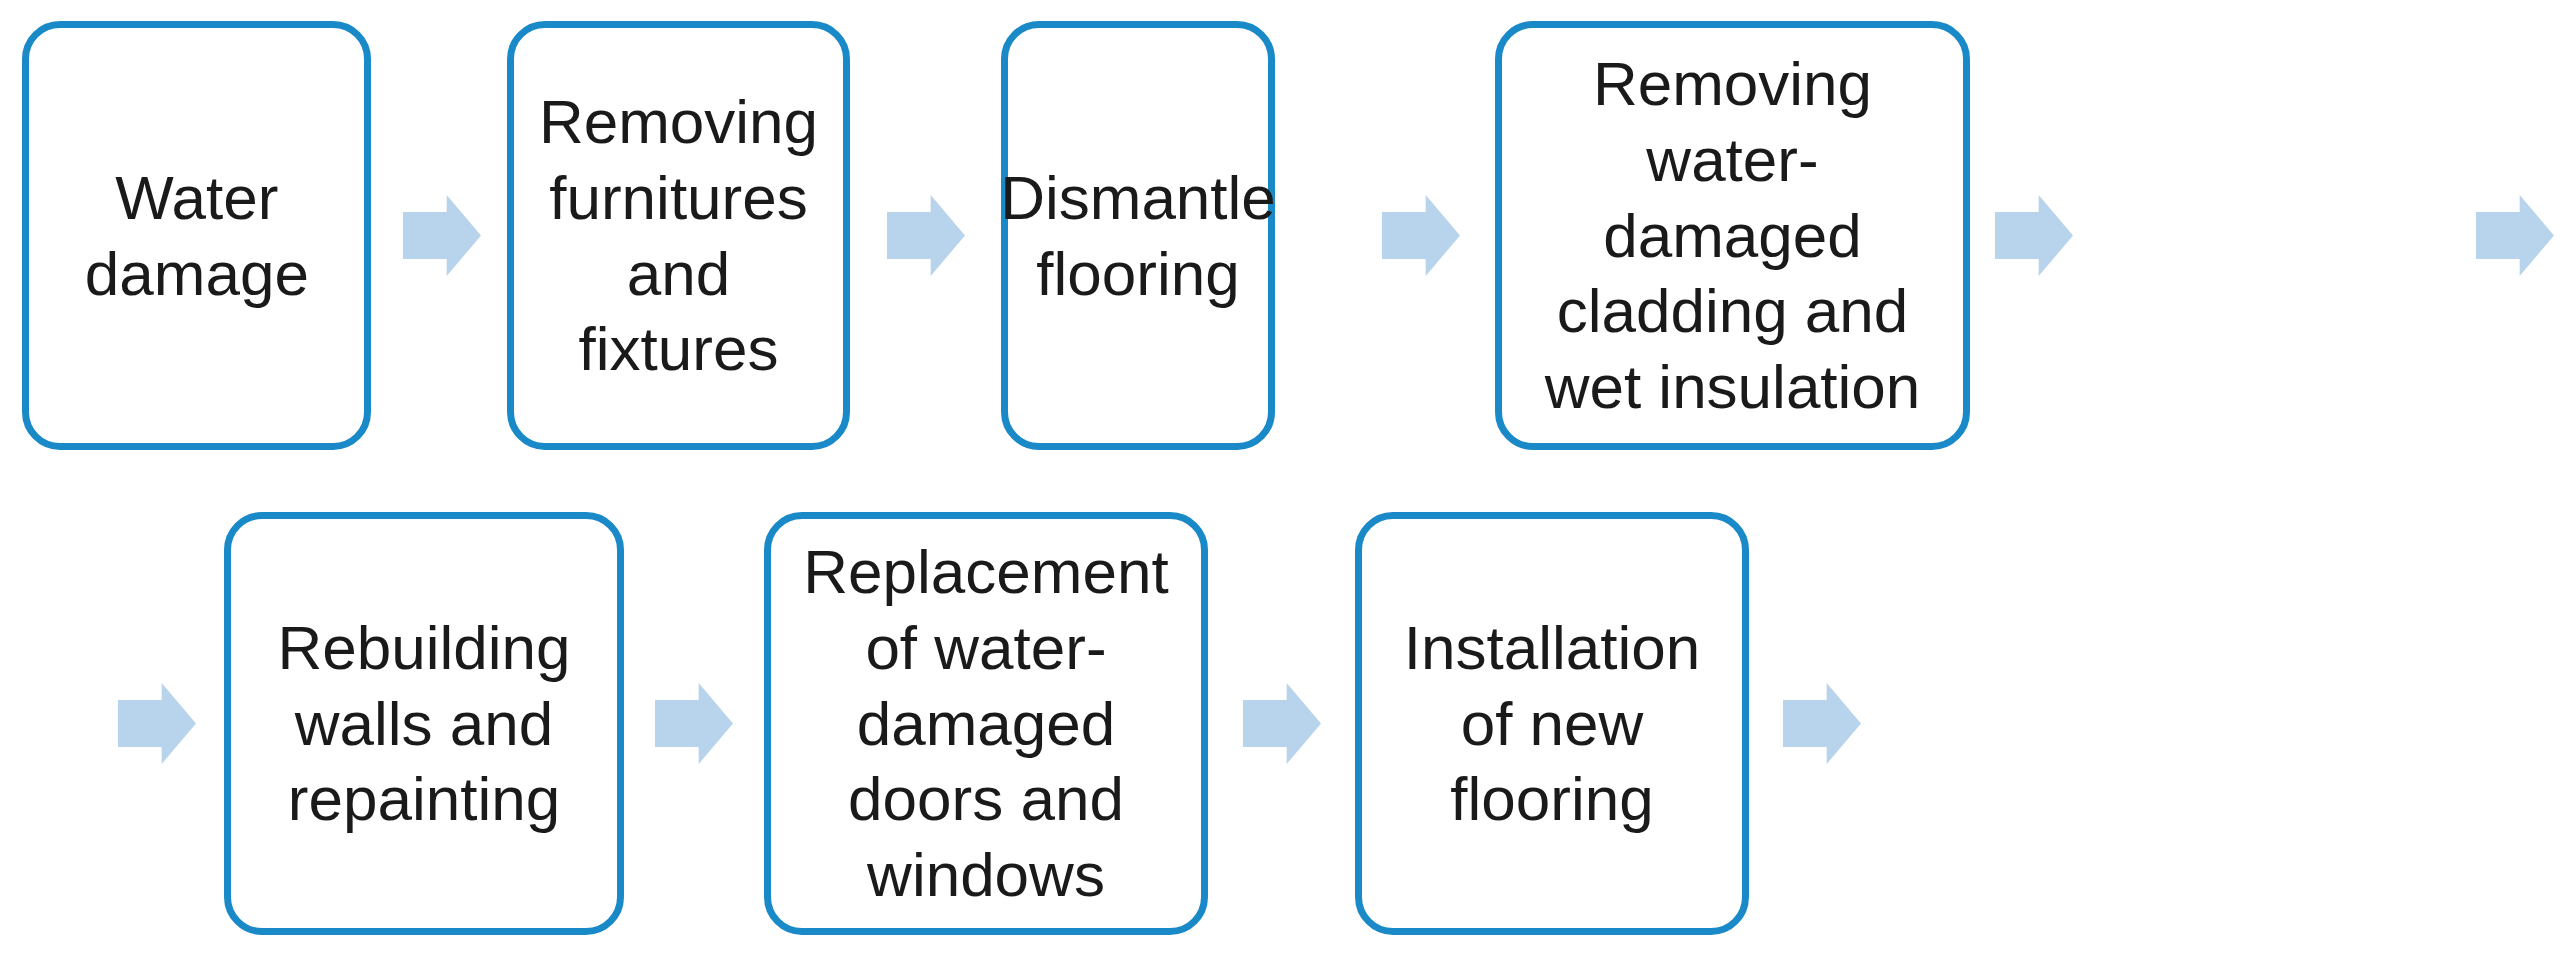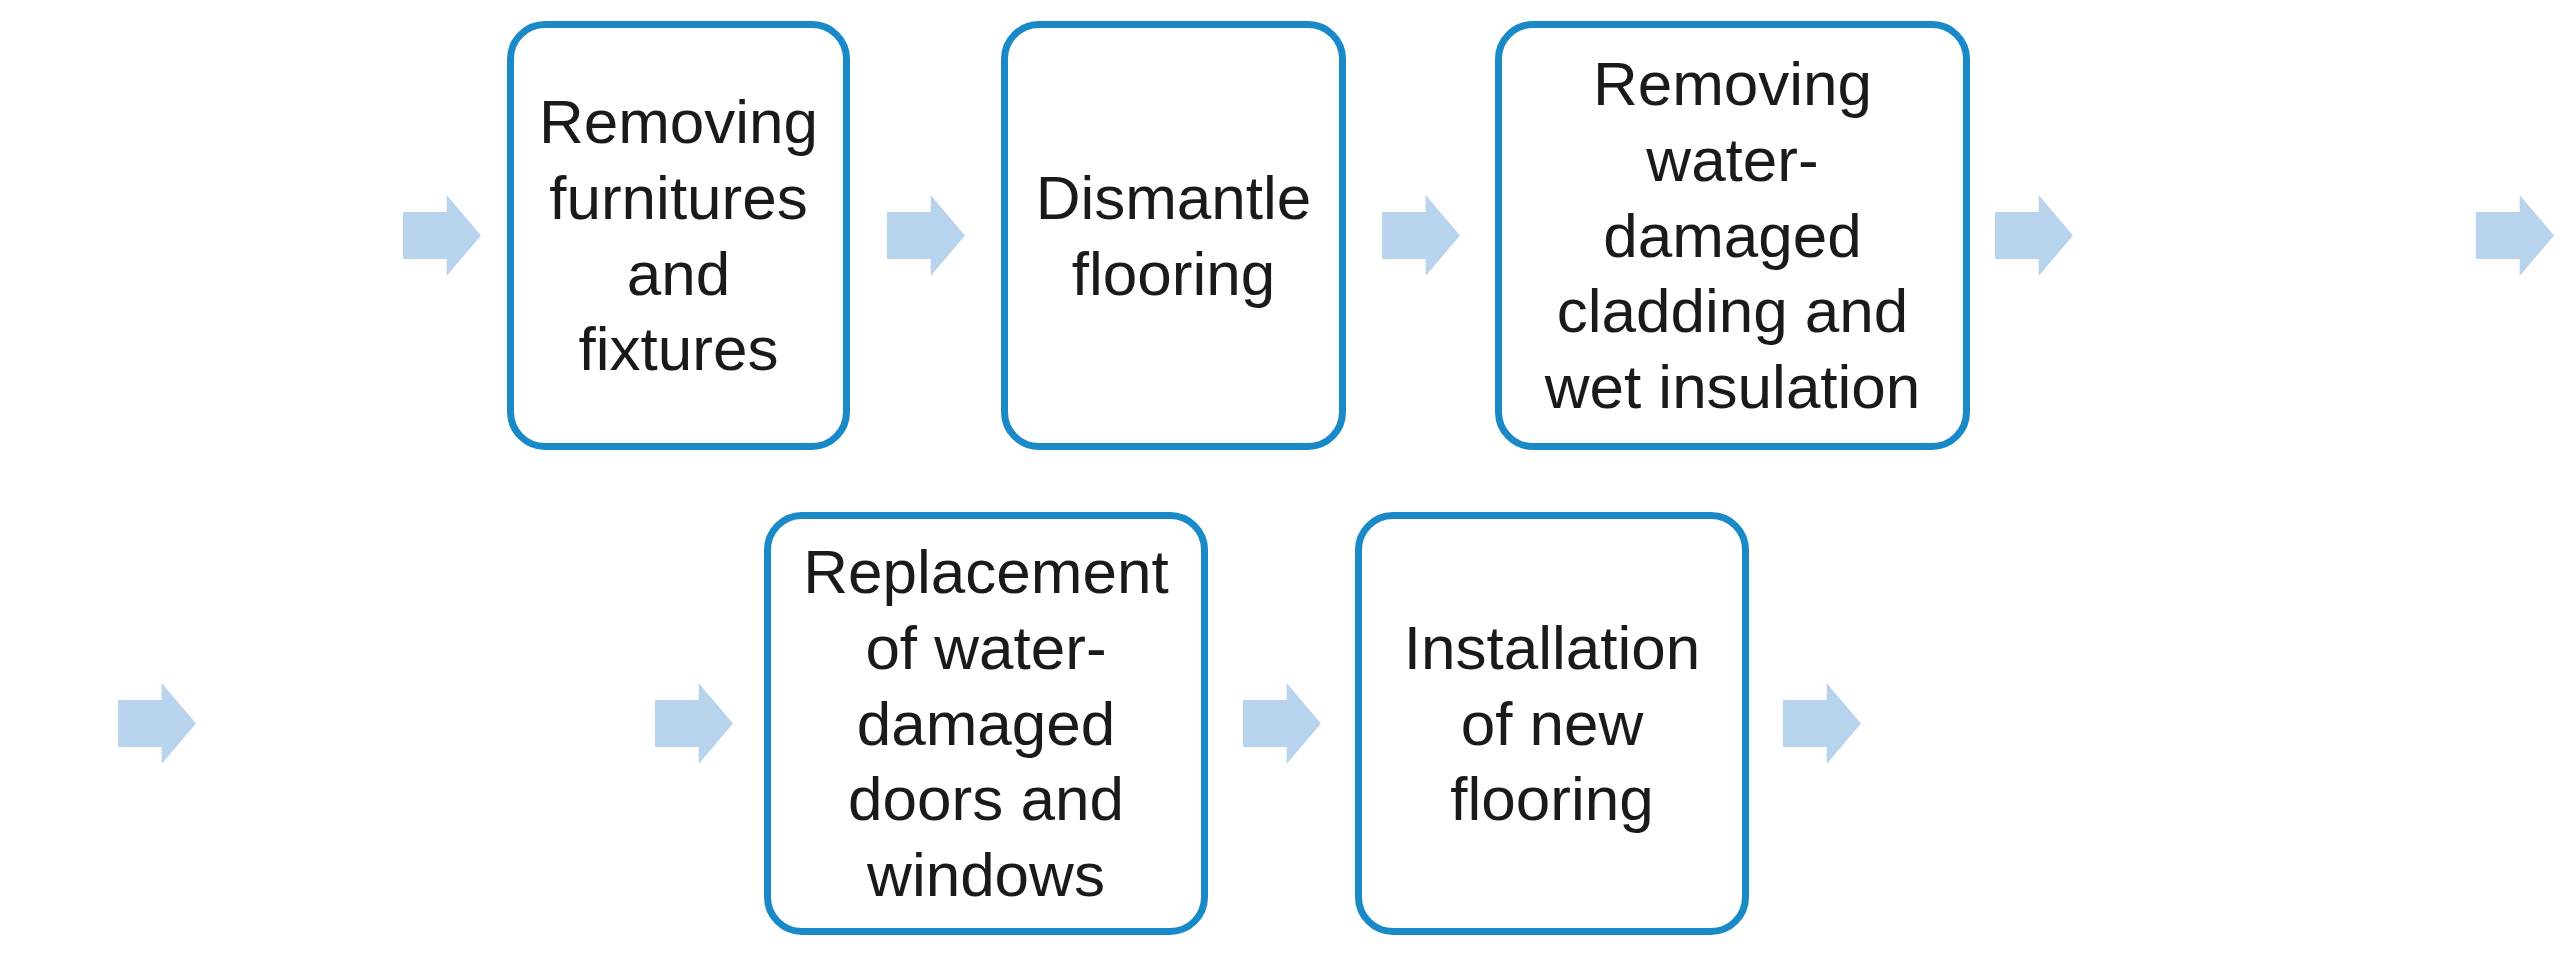--- a/index.html
+++ b/index.html
@@ -40,33 +40,37 @@
     height: 81px;
     background: var(--arrow-fill, #b8d3ec);
     clip-path: polygon(0 21%, 56% 21%, 56% 0, 100% 50%, 56% 100%, 56% 79%, 0 79%);
   }
 </style>
 </head>
 <body>
 
 <div class="canvas">
 
+  <div class="box" style="left:22.4px; top:21px; width:349px; height:429px;">
+    <div class="box-label">Water
+damage</div>
+  </div>
 
   <div class="arrow" style="left:403px; top:195px;"></div>
 
   <div class="box" style="left:507px; top:21px; width:343px; height:429px;">
     <div class="box-label">Removing
 furnitures
 and
 fixtures</div>
   </div>
 
   <div class="arrow" style="left:887px; top:195px;"></div>
 
-  <div class="box" style="left:1001px; top:21px; width:345px; height:429px;">
+  <div class="box" style="left:1001px; top:21px; width:274px; height:429px;">
     <div class="box-label">Dismantle
 flooring</div>
   </div>
 
   <div class="arrow" style="left:1382px; top:195px;"></div>
 
   <div class="box" style="left:1495px; top:21px; width:475px; height:429px;">
     <div class="box-label">Removing
 water-
 damaged
@@ -74,20 +78,25 @@
 wet insulation</div>
   </div>
 
   <div class="arrow" style="left:1995px; top:195px;"></div>
 
 
   <div class="arrow" style="left:2476px; top:195px;"></div>
 
   <div class="arrow" style="left:118px; top:683px;"></div>
 
+  <div class="box" style="left:224px; top:512px; width:400px; height:423px;">
+    <div class="box-label">Rebuilding
+walls and
+repainting</div>
+  </div>
 
   <div class="arrow" style="left:655px; top:683px;"></div>
 
   <div class="box" style="left:764px; top:512px; width:444px; height:423px;text-align:center;">
     <div class="box-label">Replacement
 of water-
 damaged
 doors and
 windows</div>
   </div>

